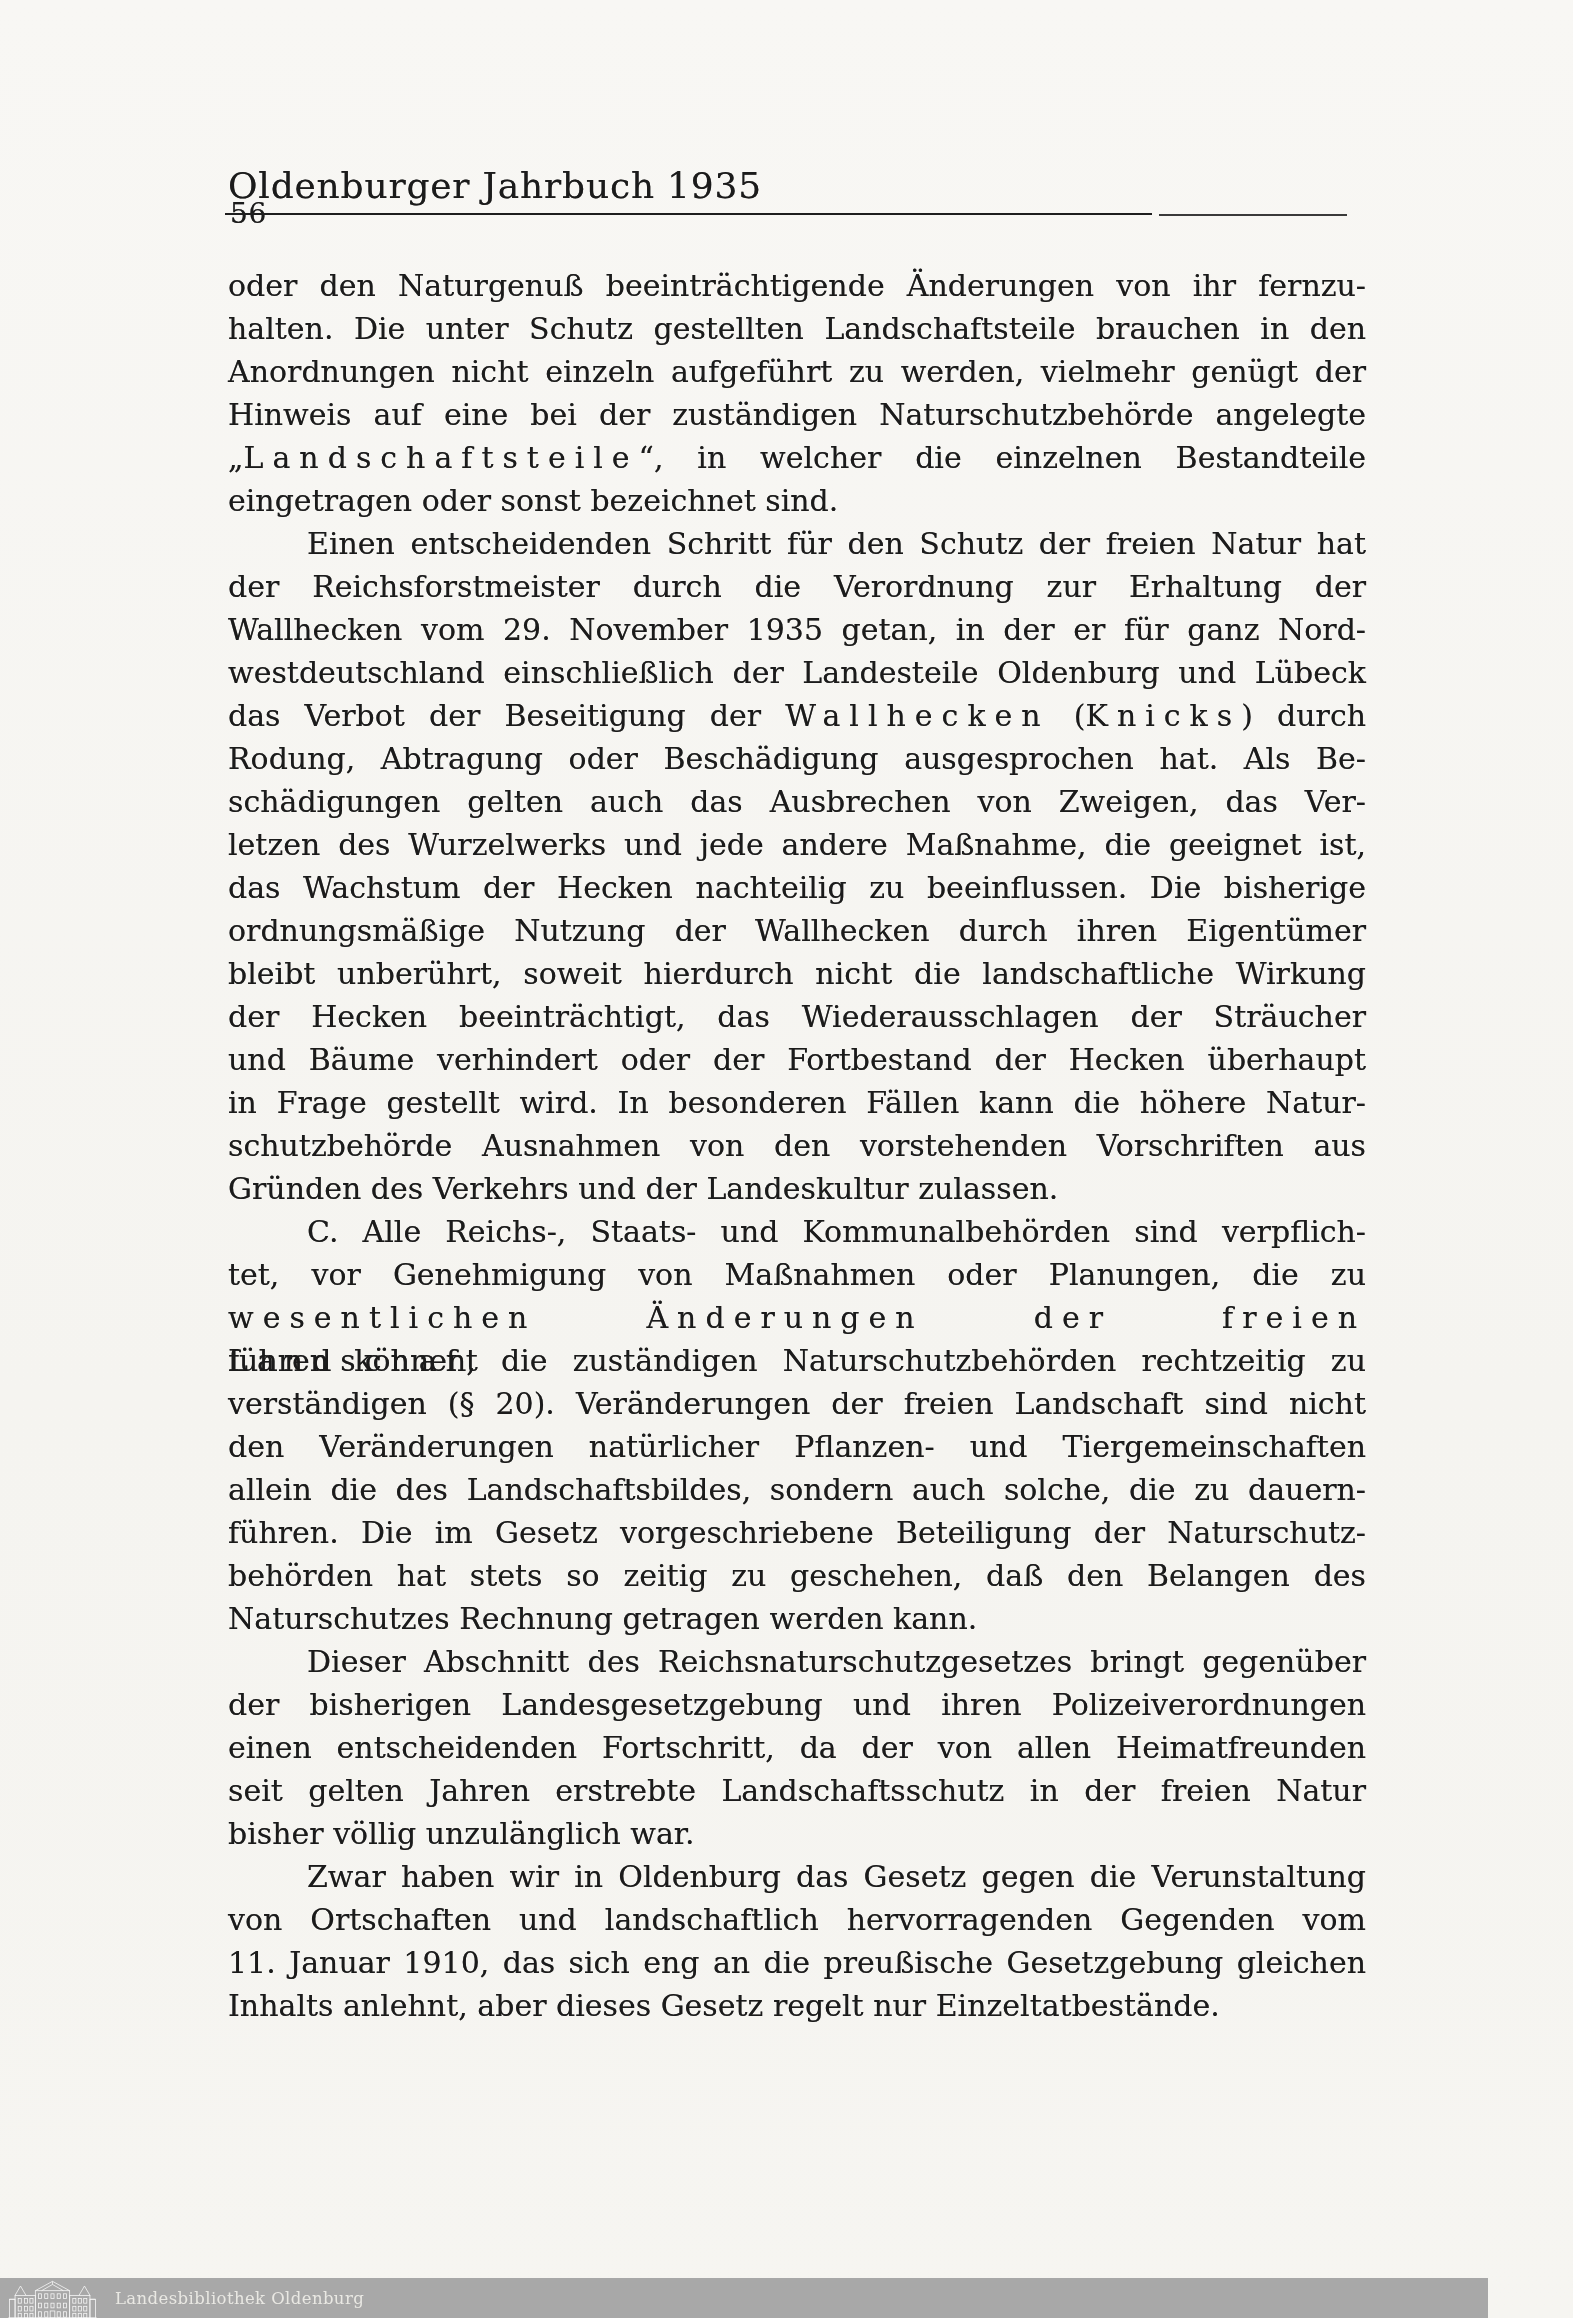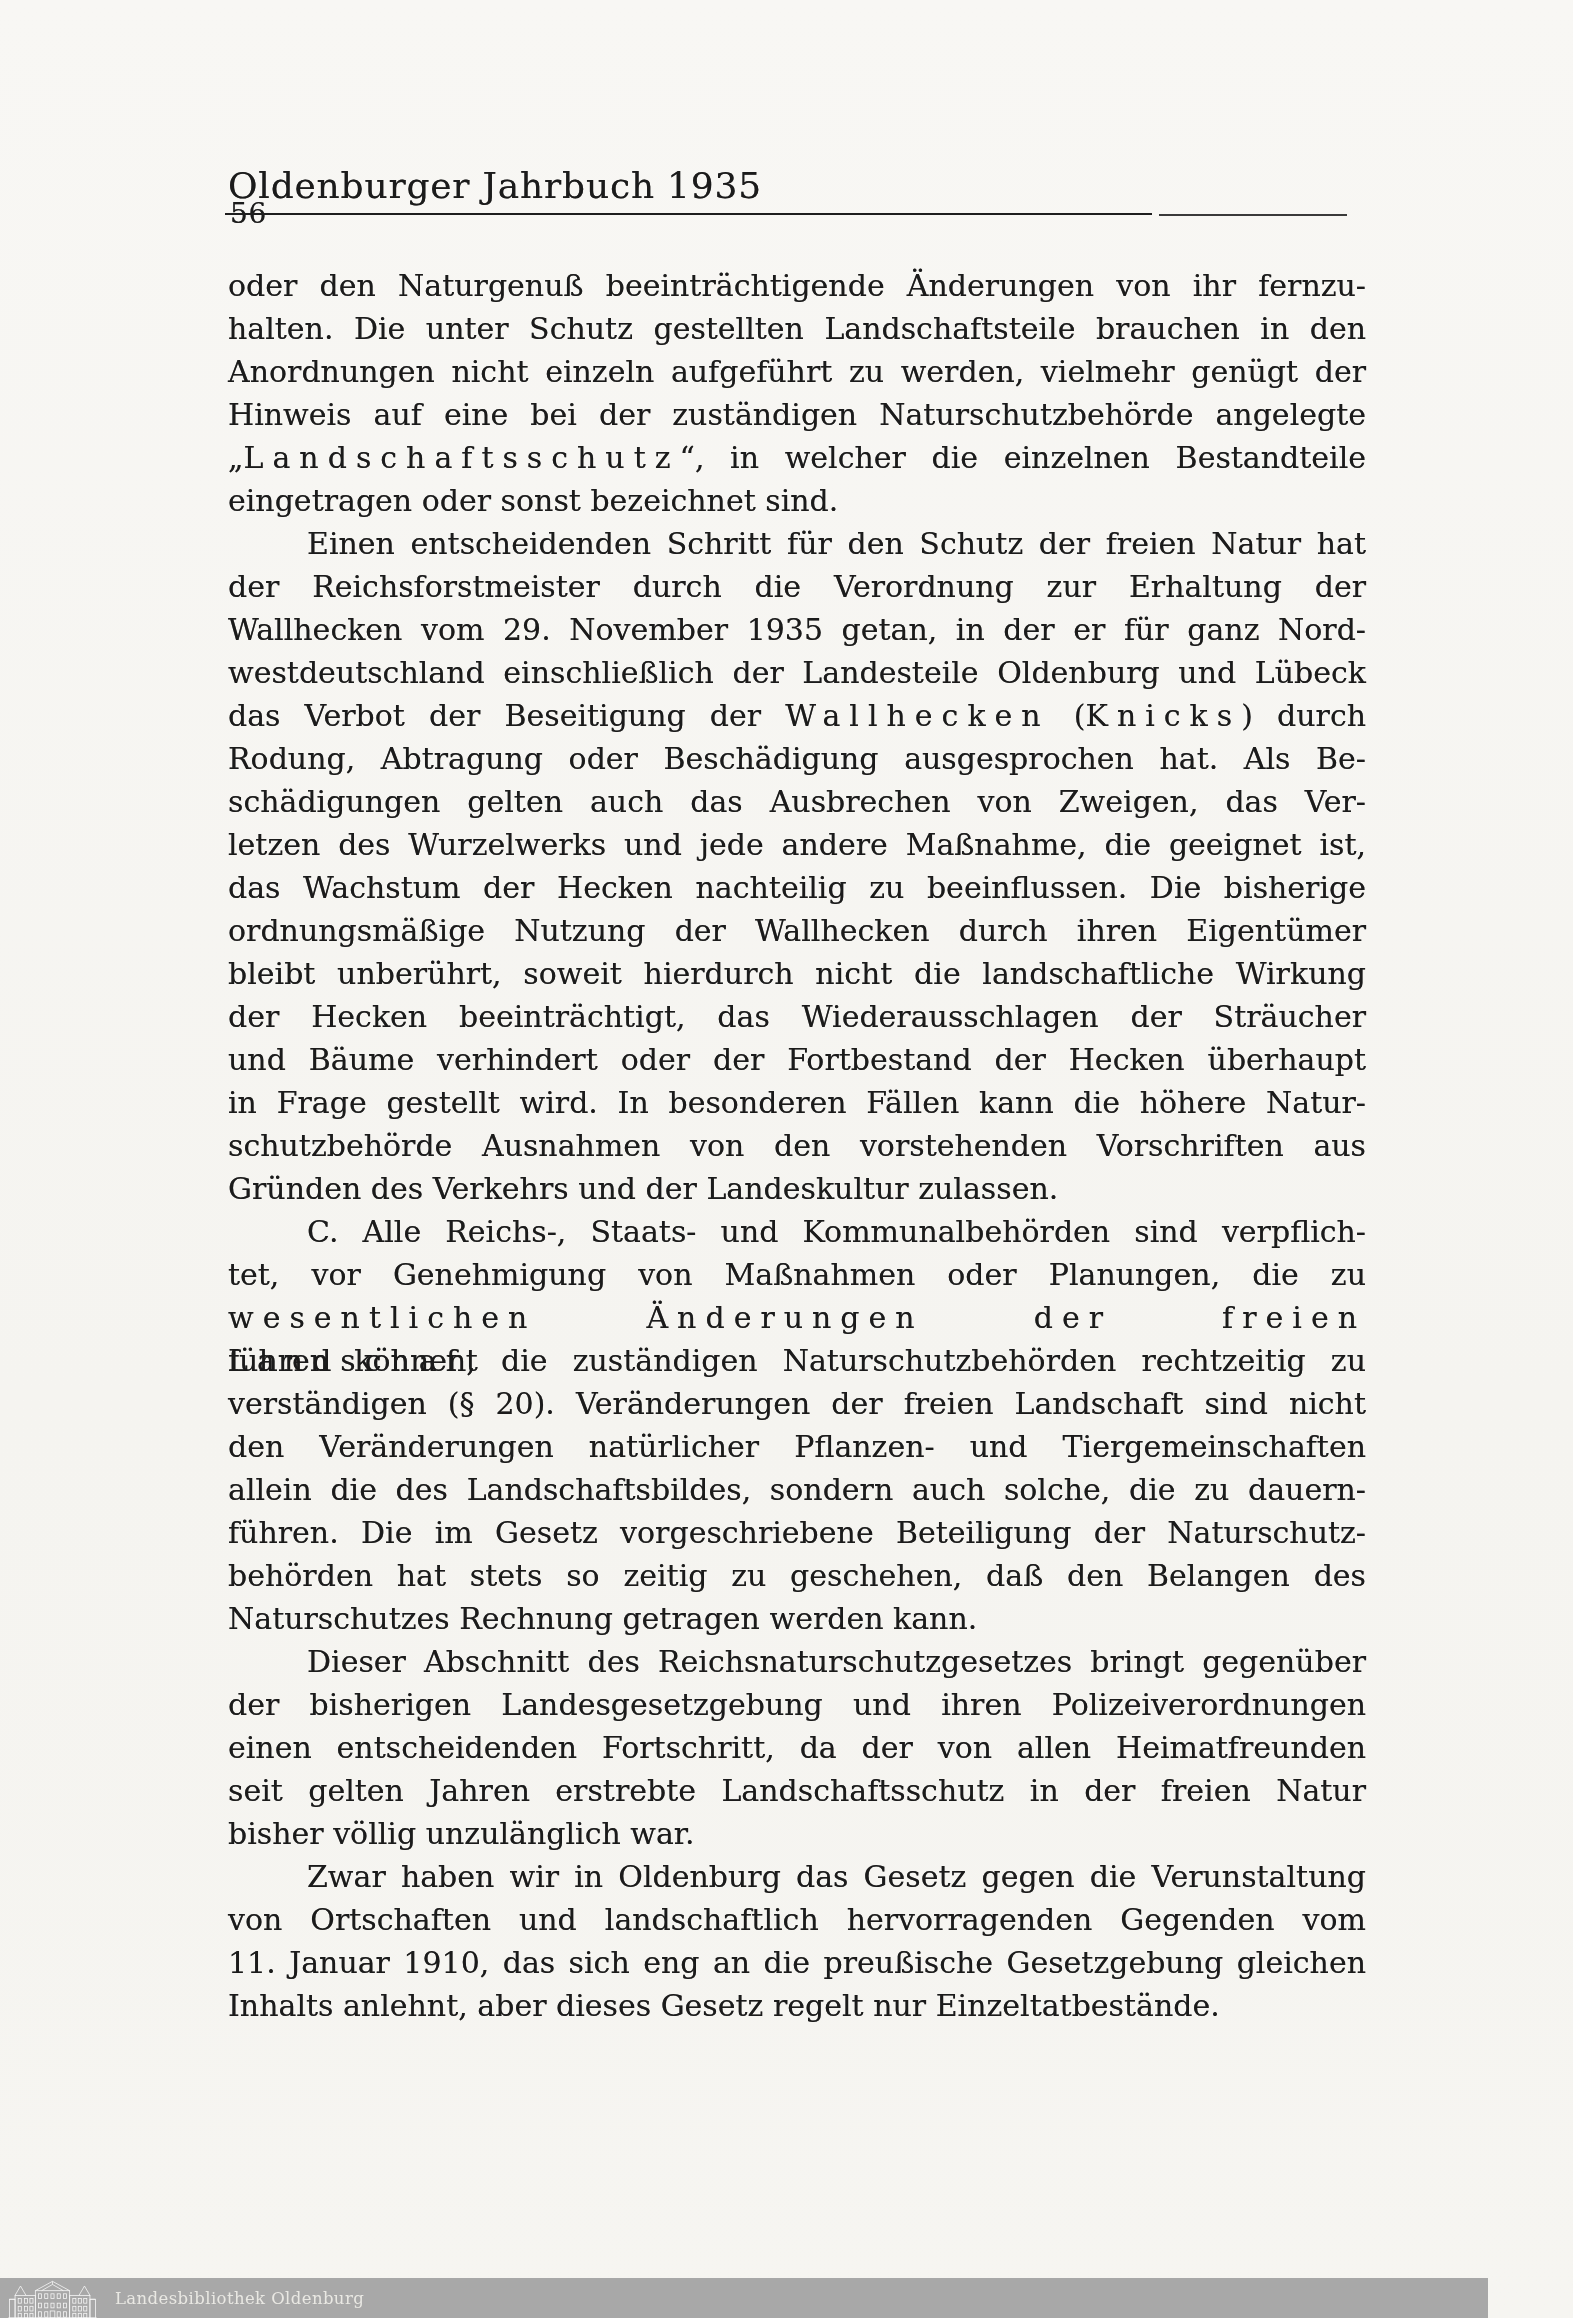--- a/index.html
+++ b/index.html
@@ -109,21 +109,21 @@
 
   <div class="rule rule-main"></div>
   <div class="rule rule-tail"></div>
 
   <main class="text-block" id="text-block">
       <div class="paragraph">
         <div class="line"><span>oder den Naturgenuß beeinträchtigende Änderungen von ihr fernzu-</span></div>
         <div class="line"><span>halten. Die unter Schutz gestellten Landschaftsteile brauchen in den</span></div>
         <div class="line"><span>Anordnungen nicht einzeln aufgeführt zu werden, vielmehr genügt der</span></div>
         <div class="line"><span>Hinweis auf eine bei der zuständigen Naturschutzbehörde angelegte</span></div>
-        <div class="line"><span>„</span><span class="gesperrt">Landschaftsschutz</span><span>“, in welcher die einzelnen Bestandteile</span></div>
+        <div class="line"><span>„</span><span class="gesperrt">Landschaftsteile</span><span>“, in welcher die einzelnen Bestandteile</span></div>
         <div class="line last"><span>eingetragen oder sonst bezeichnet sind.</span></div>
       </div>
       <div class="paragraph">
         <div class="line indent"><span>Einen entscheidenden Schritt für den Schutz der freien Natur hat</span></div>
         <div class="line"><span>der Reichsforstmeister durch die Verordnung zur Erhaltung der</span></div>
         <div class="line"><span>Wallhecken vom 29. November 1935 getan, in der er für ganz Nord-</span></div>
         <div class="line"><span>westdeutschland einschließlich der Landesteile Oldenburg und Lübeck</span></div>
         <div class="line"><span>das Verbot der Beseitigung der </span><span class="gesperrt">Wallhecken</span><span> (</span><span class="gesperrt">Knicks</span><span>) durch</span></div>
         <div class="line"><span>Rodung, Abtragung oder Beschädigung ausgesprochen hat. Als Be-</span></div>
         <div class="line"><span>schädigungen gelten auch das Ausbrechen von Zweigen, das Ver-</span></div>

